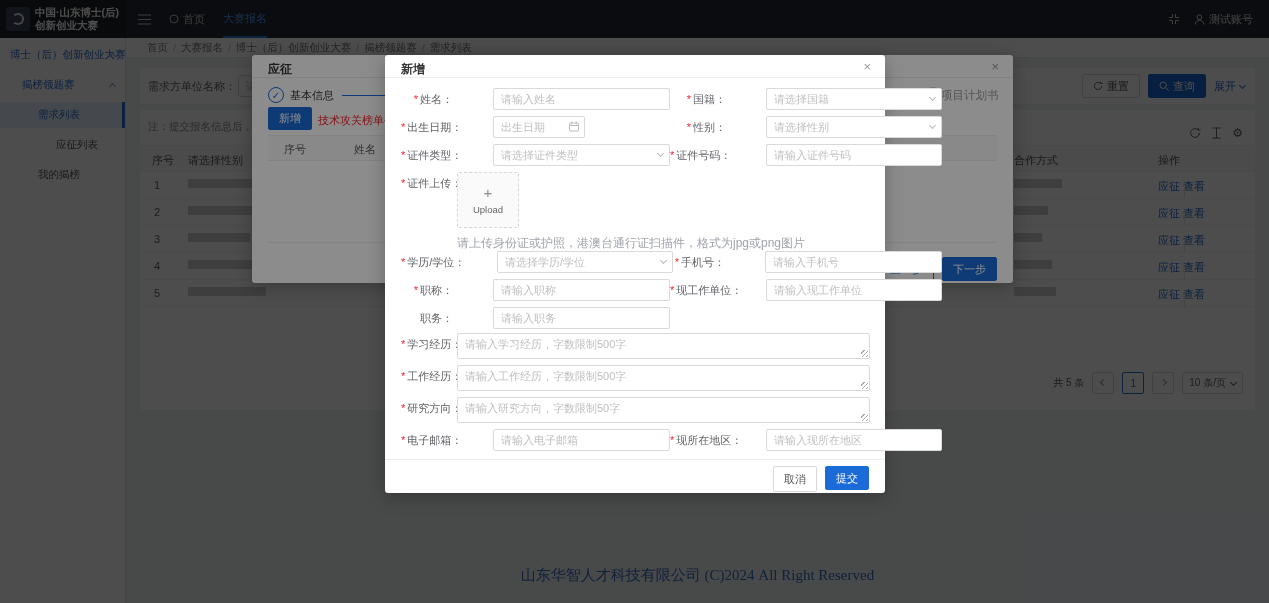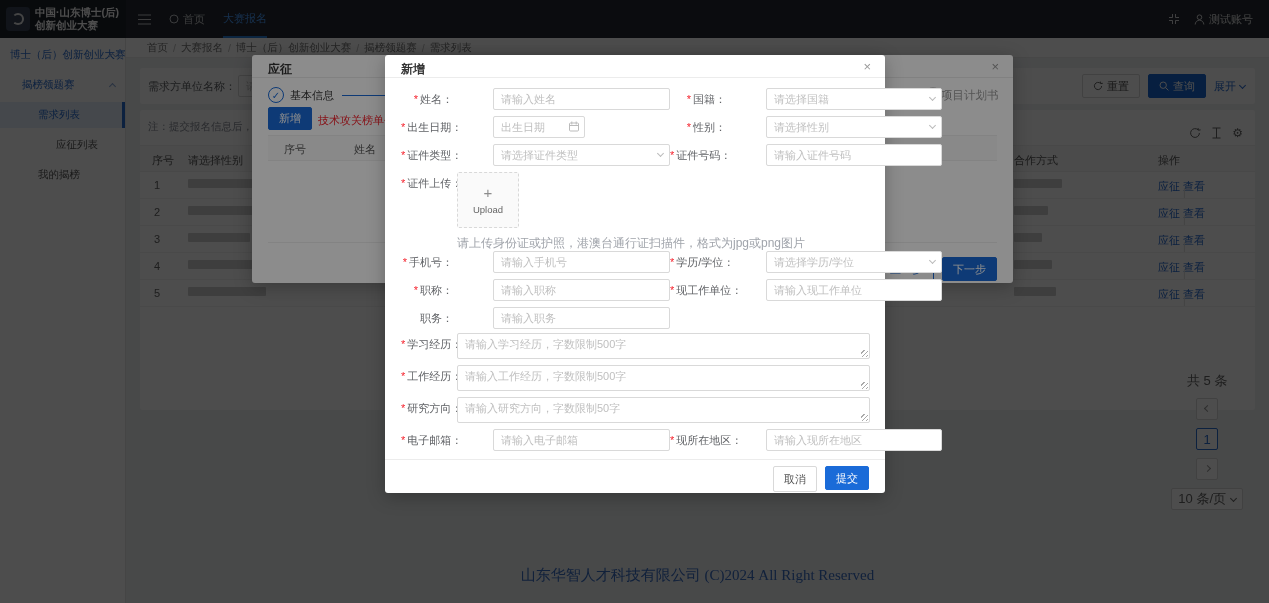--- a/index.html
+++ b/index.html
@@ -47,21 +47,21 @@
   .note { position:absolute; left:8px; top:10px; font-size:10.5px; color:#8a8f99; white-space:nowrap; }
   .tool-icons { position:absolute; right:12px; top:16px; display:flex; gap:10px; color:#666; font-size:12px; align-items:center; }
   .thead { position:absolute; left:0; top:35px; width:1115px; height:27px; background:#fafafa;
     border-top:1px solid #f0f0f0; border-bottom:1px solid #f0f0f0; font-size:11px; color:#555; }
   .thead span, .trow span { position:absolute; top:7px; }
   .trow { position:absolute; left:0; width:1115px; height:27px; border-bottom:1px solid #f2f2f2;
     font-size:11px; color:#666; }
   .blob { position:absolute; top:9px; height:9px; background:#cfcfcf; border-radius:1px; filter:blur(0.5px); }
   .rowlinks { position:absolute; left:1018px; top:7px; font-size:11px; }
   .pager { position:absolute; right:12px; top:262px; display:flex; align-items:center; gap:8px;
-    font-size:13px; color:#666;flex-direction:column; }
+    font-size:10px; color:#666; }
   .pgbox { width:22px; height:22px; border:1px solid #d9d9d9; border-radius:2px; background:#fff;
     display:flex; align-items:center; justify-content:center; color:#999; }
   .pgbox.cur { border-color:#2b6fd4; color:#2b6fd4; }
   .pgsize { height:22px; border:1px solid #d9d9d9; border-radius:2px; background:#fff; padding:0 6px;
     display:flex; align-items:center; gap:5px; color:#666; }
 
   .page-footer { position:absolute; left:126px; right:0; bottom:18px; text-align:center;
     font-size:15px; color:#3a6fc4; z-index:1;font-family:Liberation Serif, serif; }
 
   
@@ -406,29 +406,29 @@
   </div>
   <div class="abs" style="left:0;top:117px">
     <div class="upload-box" style="margin-left:72px">
       <span class="plus">+</span>
       <span class="uptxt">Upload</span>
     </div>
   </div>
   <div class="hint">请上传身份证或护照，港澳台通行证扫描件，格式为jpg或png图片</div>
 
   <div class="fm-row" style="top:196px">
-    <div class="fg fg1">
-      <span class="lbl"><span class="req">*</span><span>手机号：</span></span>
-      <span class="ctl"><input placeholder="请输入手机号" style=""></span>
-    </div>
     <div class="fg fg2">
       <span class="lbl"><span class="req">*</span><span>学历/学位：</span></span>
       <span class="ctl"><input readonly="" placeholder="请选择学历/学位" style="">
         <span class="chev chev-r"></span></span>
     </div>
+    <div class="fg fg1">
+      <span class="lbl"><span class="req">*</span><span>手机号：</span></span>
+      <span class="ctl"><input placeholder="请输入手机号" style=""></span>
+    </div>
   </div>
 
   <div class="fm-row" style="top:224px">
     <div class="fg fg1">
       <span class="lbl"><span class="req">*</span><span>职称：</span></span>
       <span class="ctl"><input placeholder="请输入职称" style=""></span>
     </div>
     <div class="fg fg2">
       <span class="lbl"><span class="req">*</span><span>现工作单位：</span></span>
       <span class="ctl"><input placeholder="请输入现工作单位" style=""></span>

